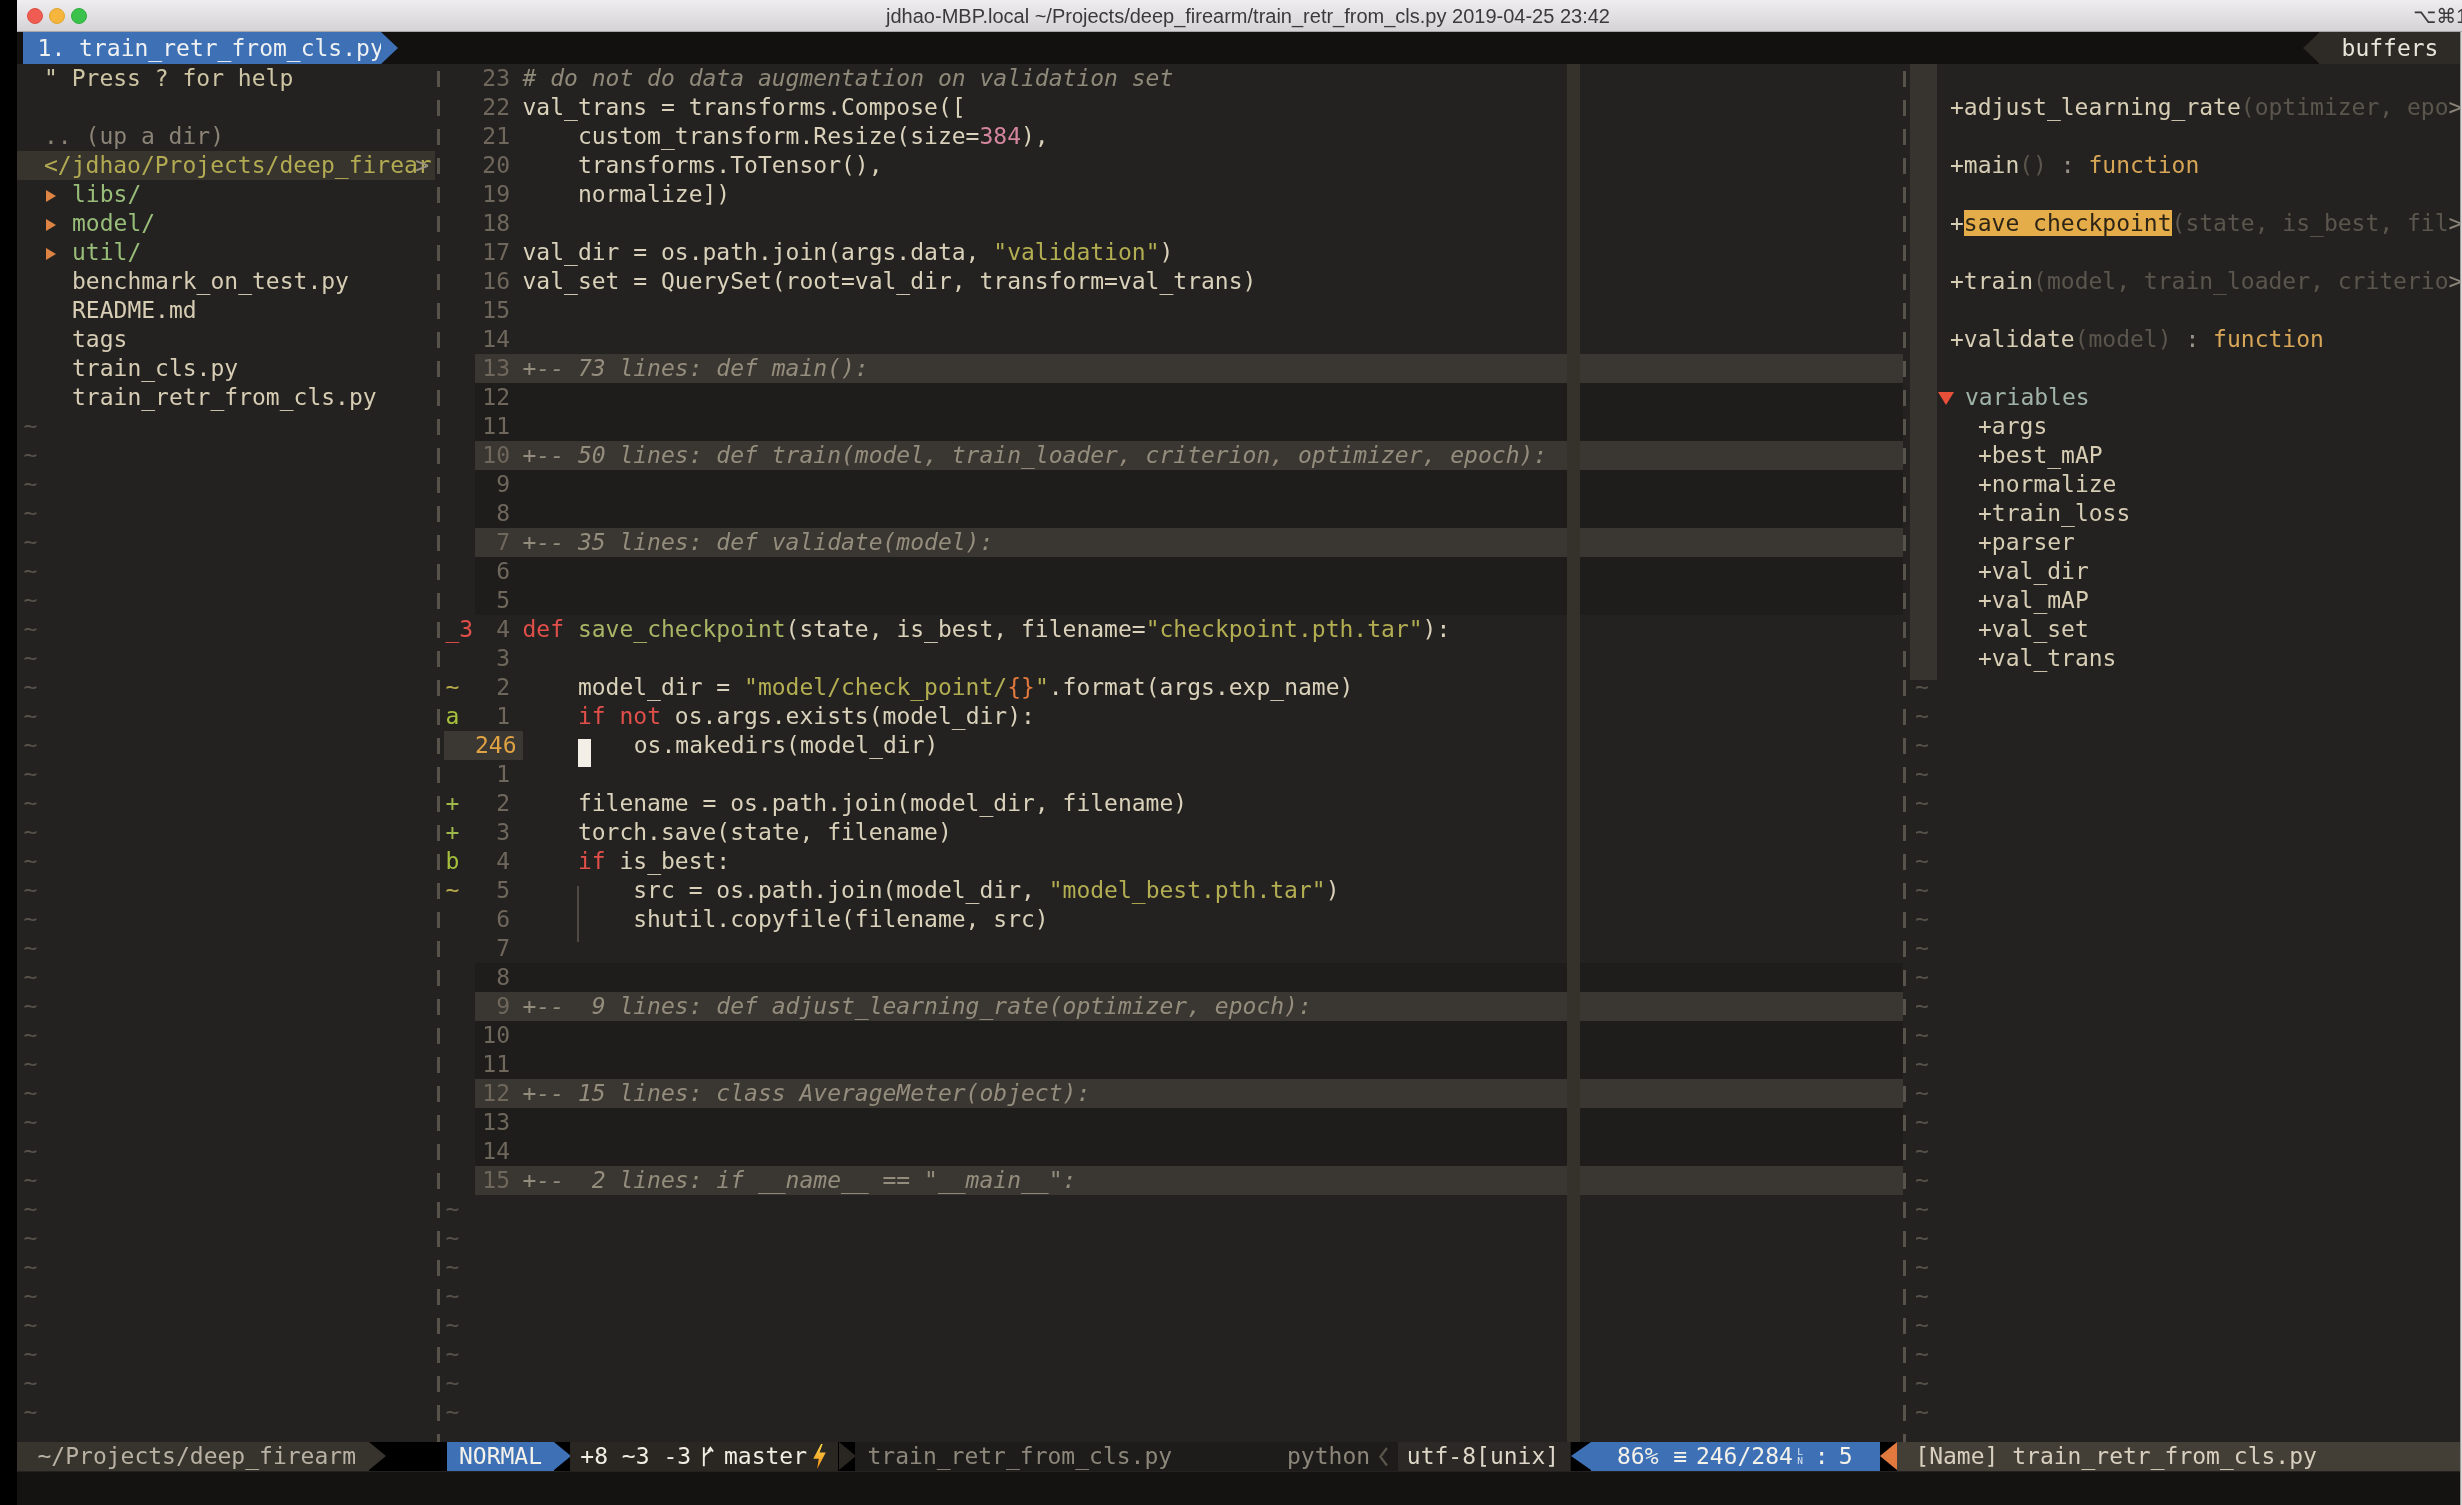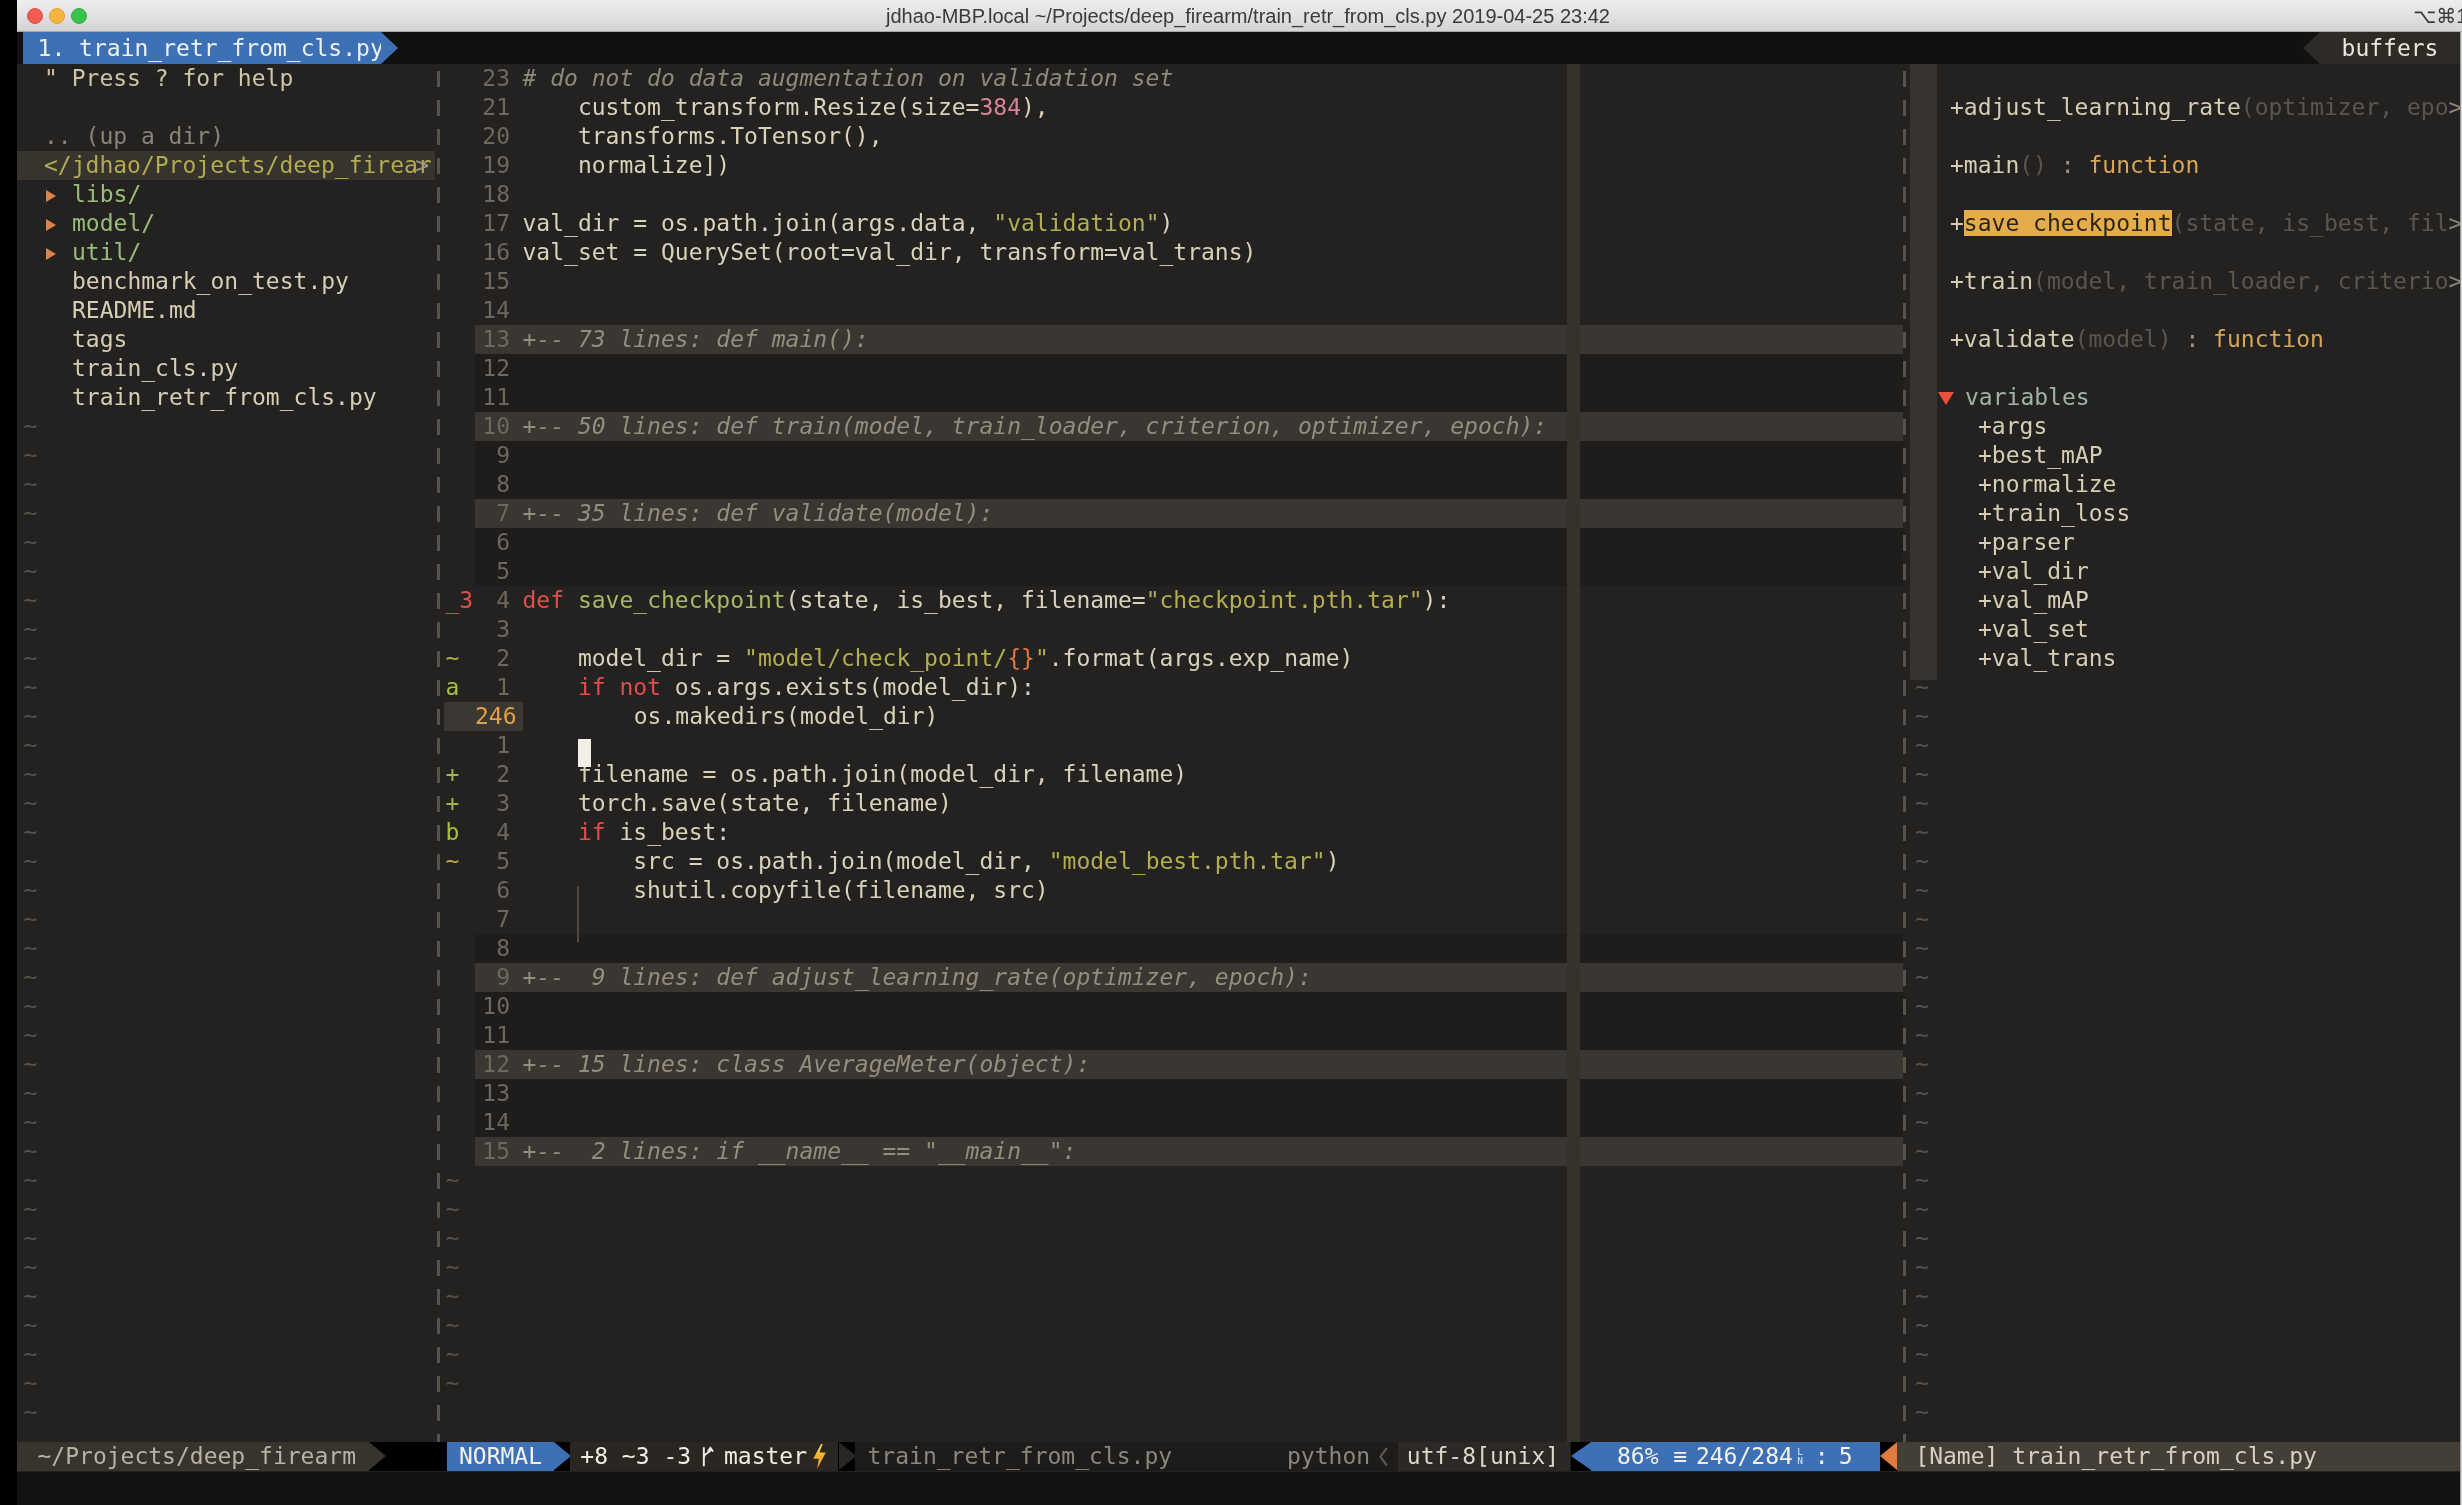--- a/index.html
+++ b/index.html
@@ -186,20 +186,21 @@
         <div class="trow tilde"><span class="tilde">~</span></div>
         <div class="trow tilde"><span class="tilde">~</span></div>
         <div class="trow tilde"><span class="tilde">~</span></div>
         <div class="trow tilde"><span class="tilde">~</span></div>
       </div>
     <div class="vsep v1"></div>
 
     <div class="pane pane-main">
       <div id="editor-rows">
           <div class="erow"><span class="sign"></span><div class="rbody"><span class="lnum">23</span><span class="codeln"><span class="sg-c"># do not do data augmentation on validation set</span></span></div></div>
+          <div class="erow"><span class="sign"></span><div class="rbody"><span class="lnum">22</span><span class="codeln"><span class="sg-d">val_trans = transforms.Compose([</span></span></div></div>
           <div class="erow"><span class="sign"></span><div class="rbody"><span class="lnum">21</span><span class="codeln"><span class="sg-d">    custom_transform.Resize(size=</span><span class="sg-n">384</span><span class="sg-d">),</span></span></div></div>
           <div class="erow"><span class="sign"></span><div class="rbody"><span class="lnum">20</span><span class="codeln"><span class="sg-d">    transforms.ToTensor(),</span></span></div></div>
           <div class="erow"><span class="sign"></span><div class="rbody"><span class="lnum">19</span><span class="codeln"><span class="sg-d">    normalize])</span></span></div></div>
           <div class="erow"><span class="sign"></span><div class="rbody"><span class="lnum">18</span><span class="codeln"></span></div></div>
           <div class="erow"><span class="sign"></span><div class="rbody"><span class="lnum">17</span><span class="codeln"><span class="sg-d">val_dir = os.path.join(args.data, </span><span class="sg-s">"validation"</span><span class="sg-d">)</span></span></div></div>
           <div class="erow"><span class="sign"></span><div class="rbody"><span class="lnum">16</span><span class="codeln"><span class="sg-d">val_set = QuerySet(root=val_dir, transform=val_trans)</span></span></div></div>
           <div class="erow"><span class="sign"></span><div class="rbody"><span class="lnum">15</span><span class="codeln"></span></div></div>
           <div class="erow"><span class="sign"></span><div class="rbody"><span class="lnum">14</span><span class="codeln"></span></div></div>
           <div class="erow"><span class="sign"></span><div class="rbody fold"><span class="lnum">13</span><span class="codeln"><span class="sg-F">+-- 73 lines: def main():</span></span></div></div>
           <div class="erow"><span class="sign"></span><div class="rbody dark"><span class="lnum">12</span><span class="codeln"></span></div></div>

